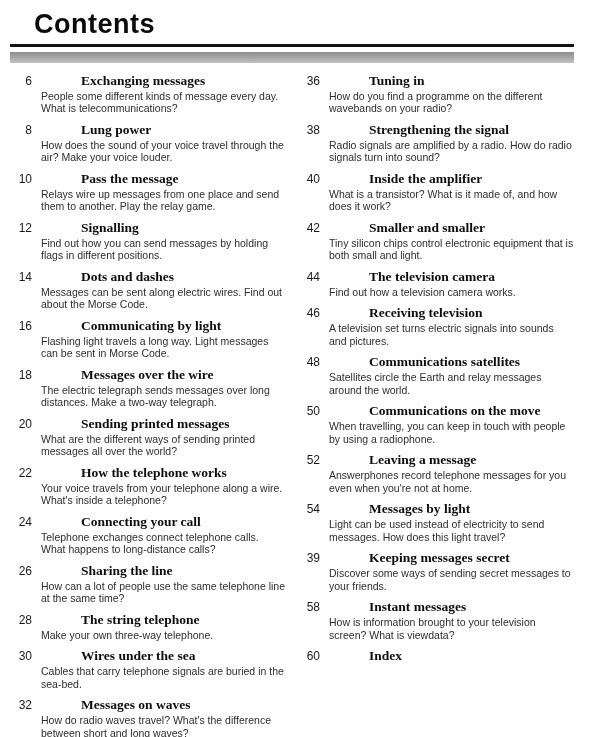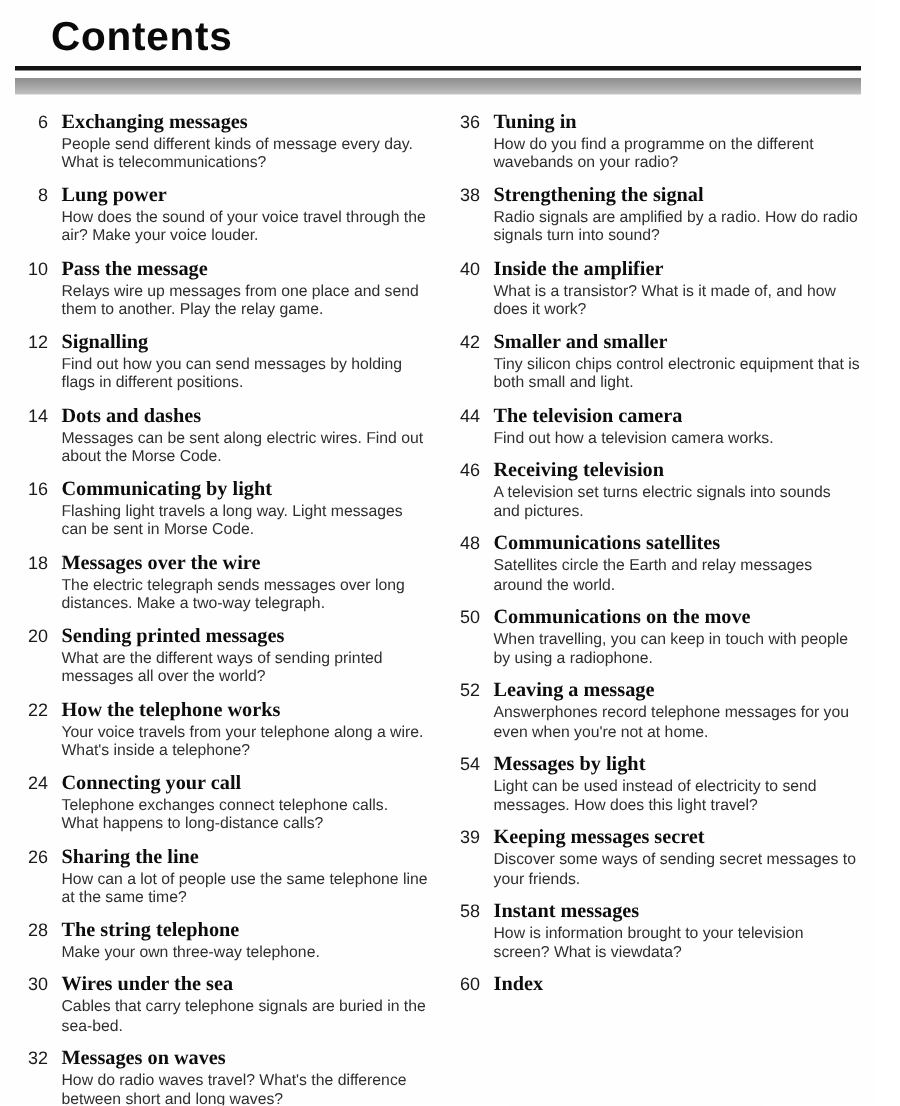--- a/index.html
+++ b/index.html
@@ -63,20 +63,21 @@
     flex: 1 1 auto;
     min-width: 0;
   }
   .entry-title {
     font-family: "Liberation Serif", serif;
     font-weight: bold;
     font-size: 13.5px;
     line-height: 15px;
     color: #0d0d0d;
     margin-bottom: 2px;
+    margin-left: 40px;
   }
   .entry-desc {
     font-size: 10.5px;
     line-height: 12.5px;
     color: #2e2e2e;
     max-width: 250px;
   }
 </style>
 </head>
 <body>
@@ -87,21 +88,21 @@
   </div>
   <div class="black-rule"></div>
   <div class="gray-bar"></div>
 
   <div class="columns">
     <div class="col" id="col-left">
         <div class="entry">
           <div class="num">6</div>
           <div class="entry-body">
             <div class="entry-title">Exchanging messages</div>
-            <div class="entry-desc">People send different kinds of message every day. What is telecommunications?</div>
+            <div class="entry-desc">People some different kinds of message every day. What is telecommunications?</div>
           </div>
         </div>
         <div class="entry">
           <div class="num">8</div>
           <div class="entry-body">
             <div class="entry-title">Lung power</div>
             <div class="entry-desc">How does the sound of your voice travel through the air? Make your voice louder.</div>
           </div>
         </div>
         <div class="entry">

